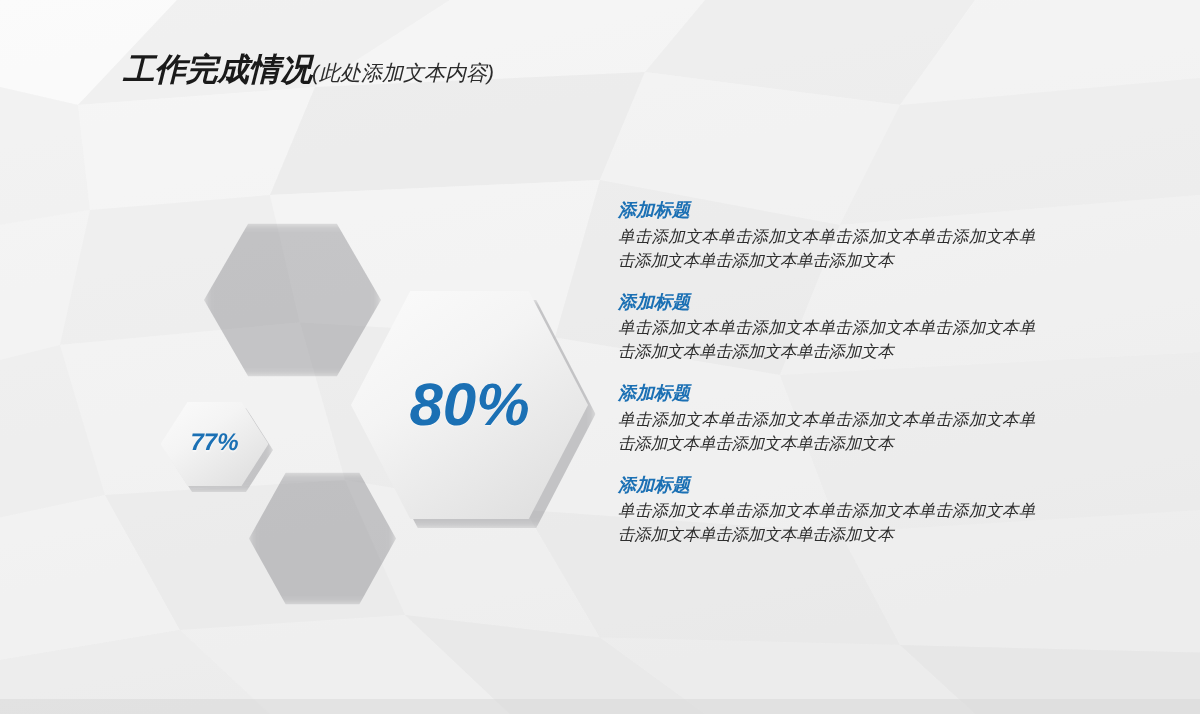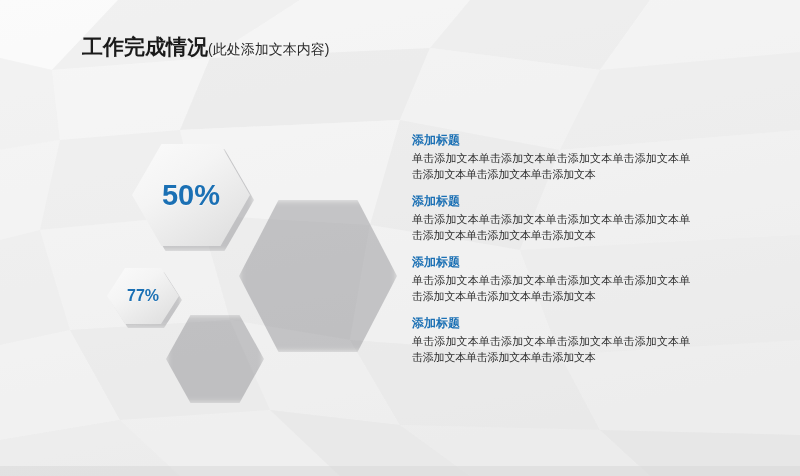--- a/index.html
+++ b/index.html
@@ -7,20 +7,21 @@
     padding: 0;
     background: #ffffff;
   }
   .slide {
     position: relative;
     width: 800px;
     height: 476px;
     overflow: hidden;
     background: #fef9c3;
     font-family: "Liberation Sans", "DejaVu Sans", sans-serif;
+    font-style: italic;
     -webkit-font-smoothing: antialiased;
   }
 
   
   .bg-svg {
     position: absolute;
     left: 0; top: 0;
     width: 800px;
     height: 476px;
     display: block;
@@ -169,22 +170,22 @@
   <div class="title-wrap">
     <span class="title-main">工作完成情况</span><span class="title-sub">(此处添加文本内容)</span>
   </div>
 
   <div class="hex-layer">
     <div class="hex-shadow sh-50"></div>
     <div class="hex-shadow sh-80"></div>
     <div class="hex-shadow sh-30"></div>
     <div class="hex-shadow sh-40"></div>
 
-    <div class="hex hex-50">
-      <span class="hex-label">50%</span>
+    <div class="hex hex-80">
+      <span class="hex-label">80%</span>
     </div>
     <div class="hex hex-30">
       <span class="hex-label">77%</span>
     </div>
   </div>
 
   <div class="text-col">
     <div class="text-block">
       <div class="block-heading">添加标题</div>
       <div class="block-body">单击添加文本单击添加文本单击添加文本单击添加文本单击添加文本单击添加文本单击添加文本</div>

